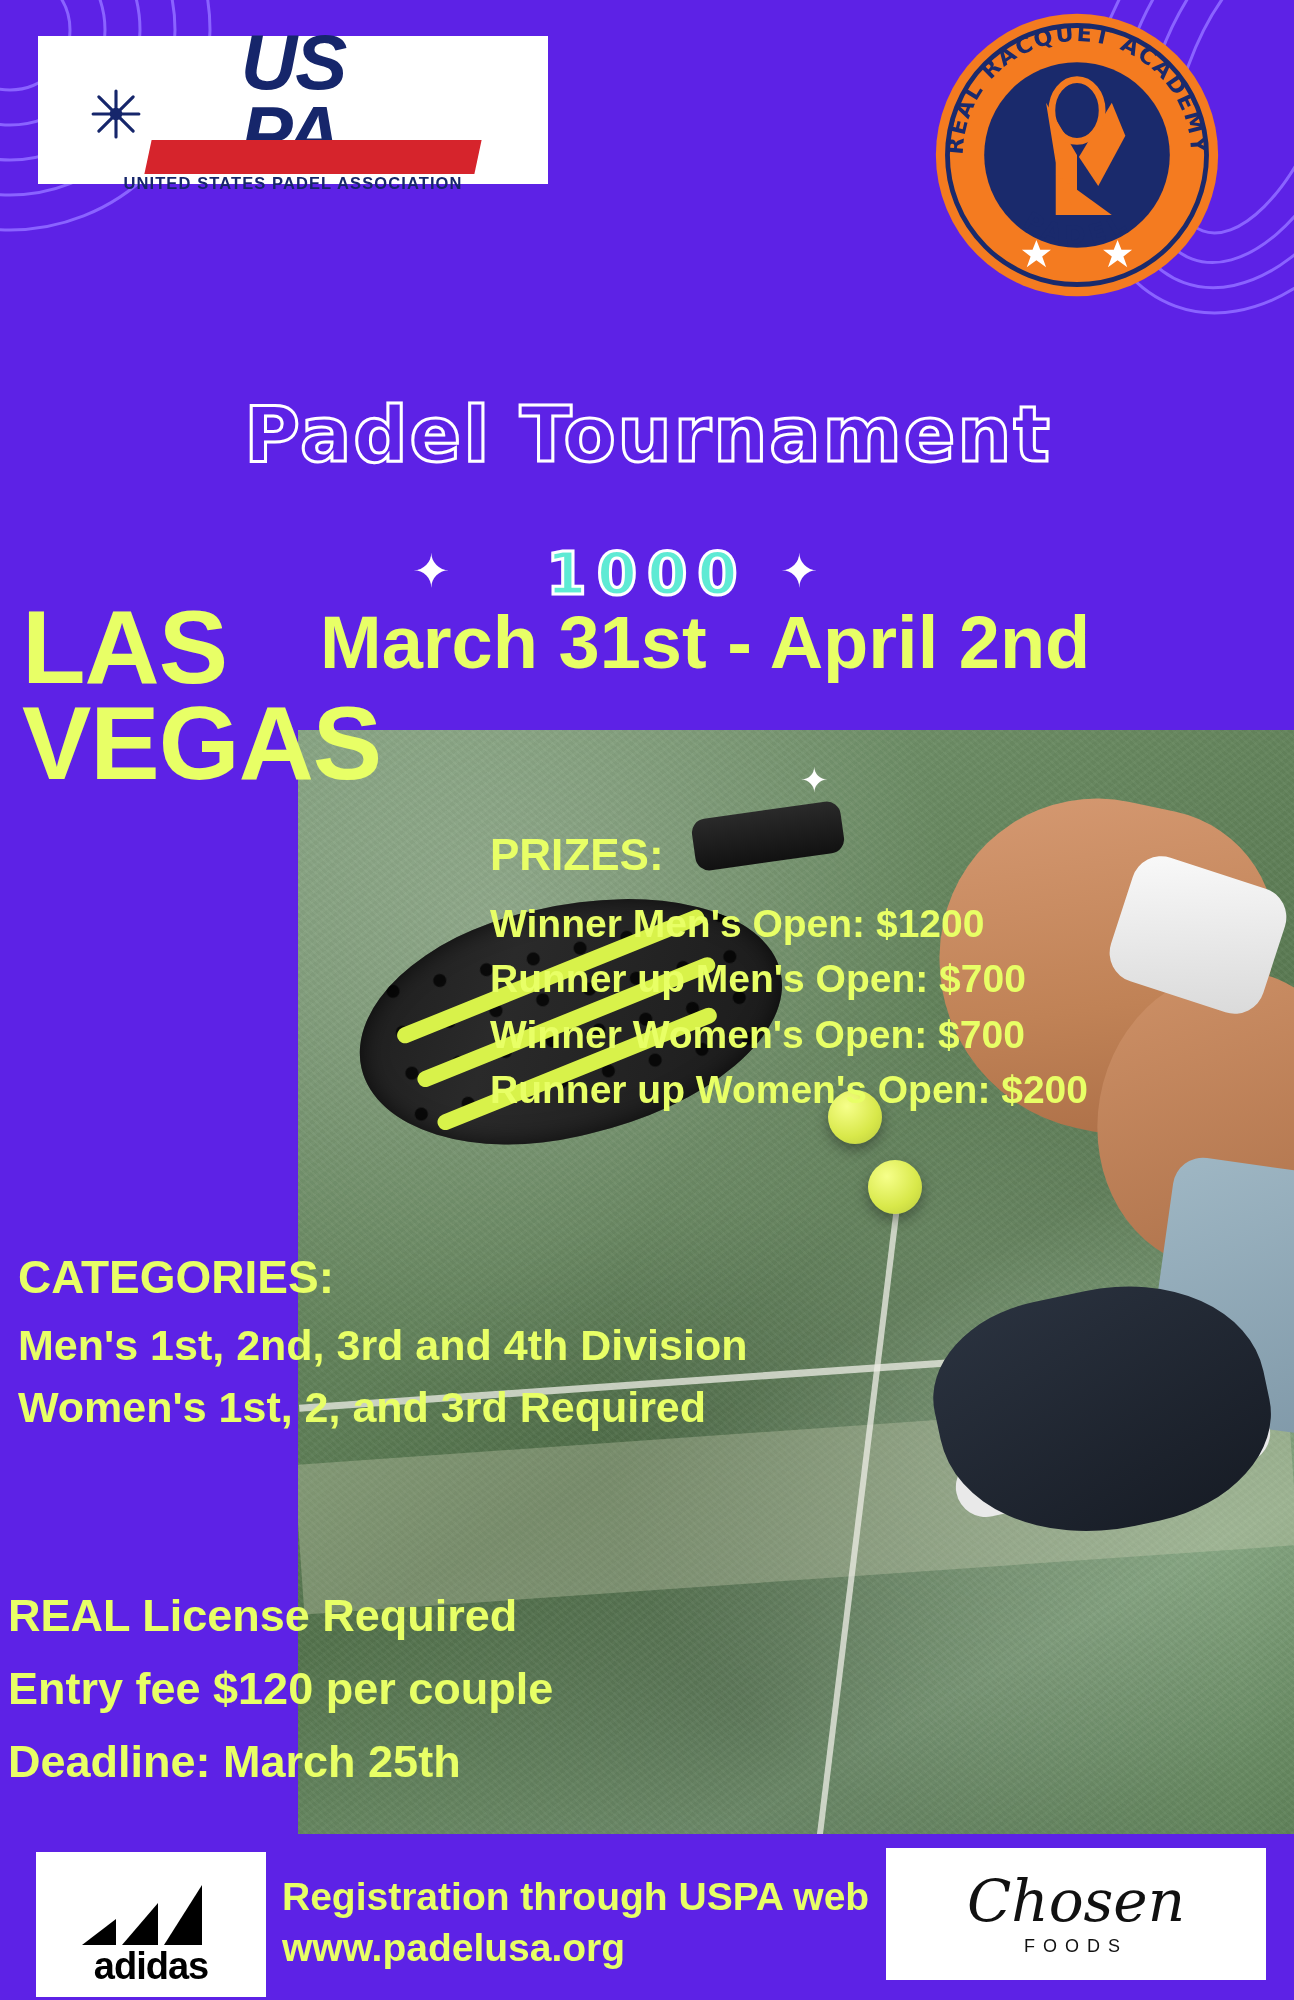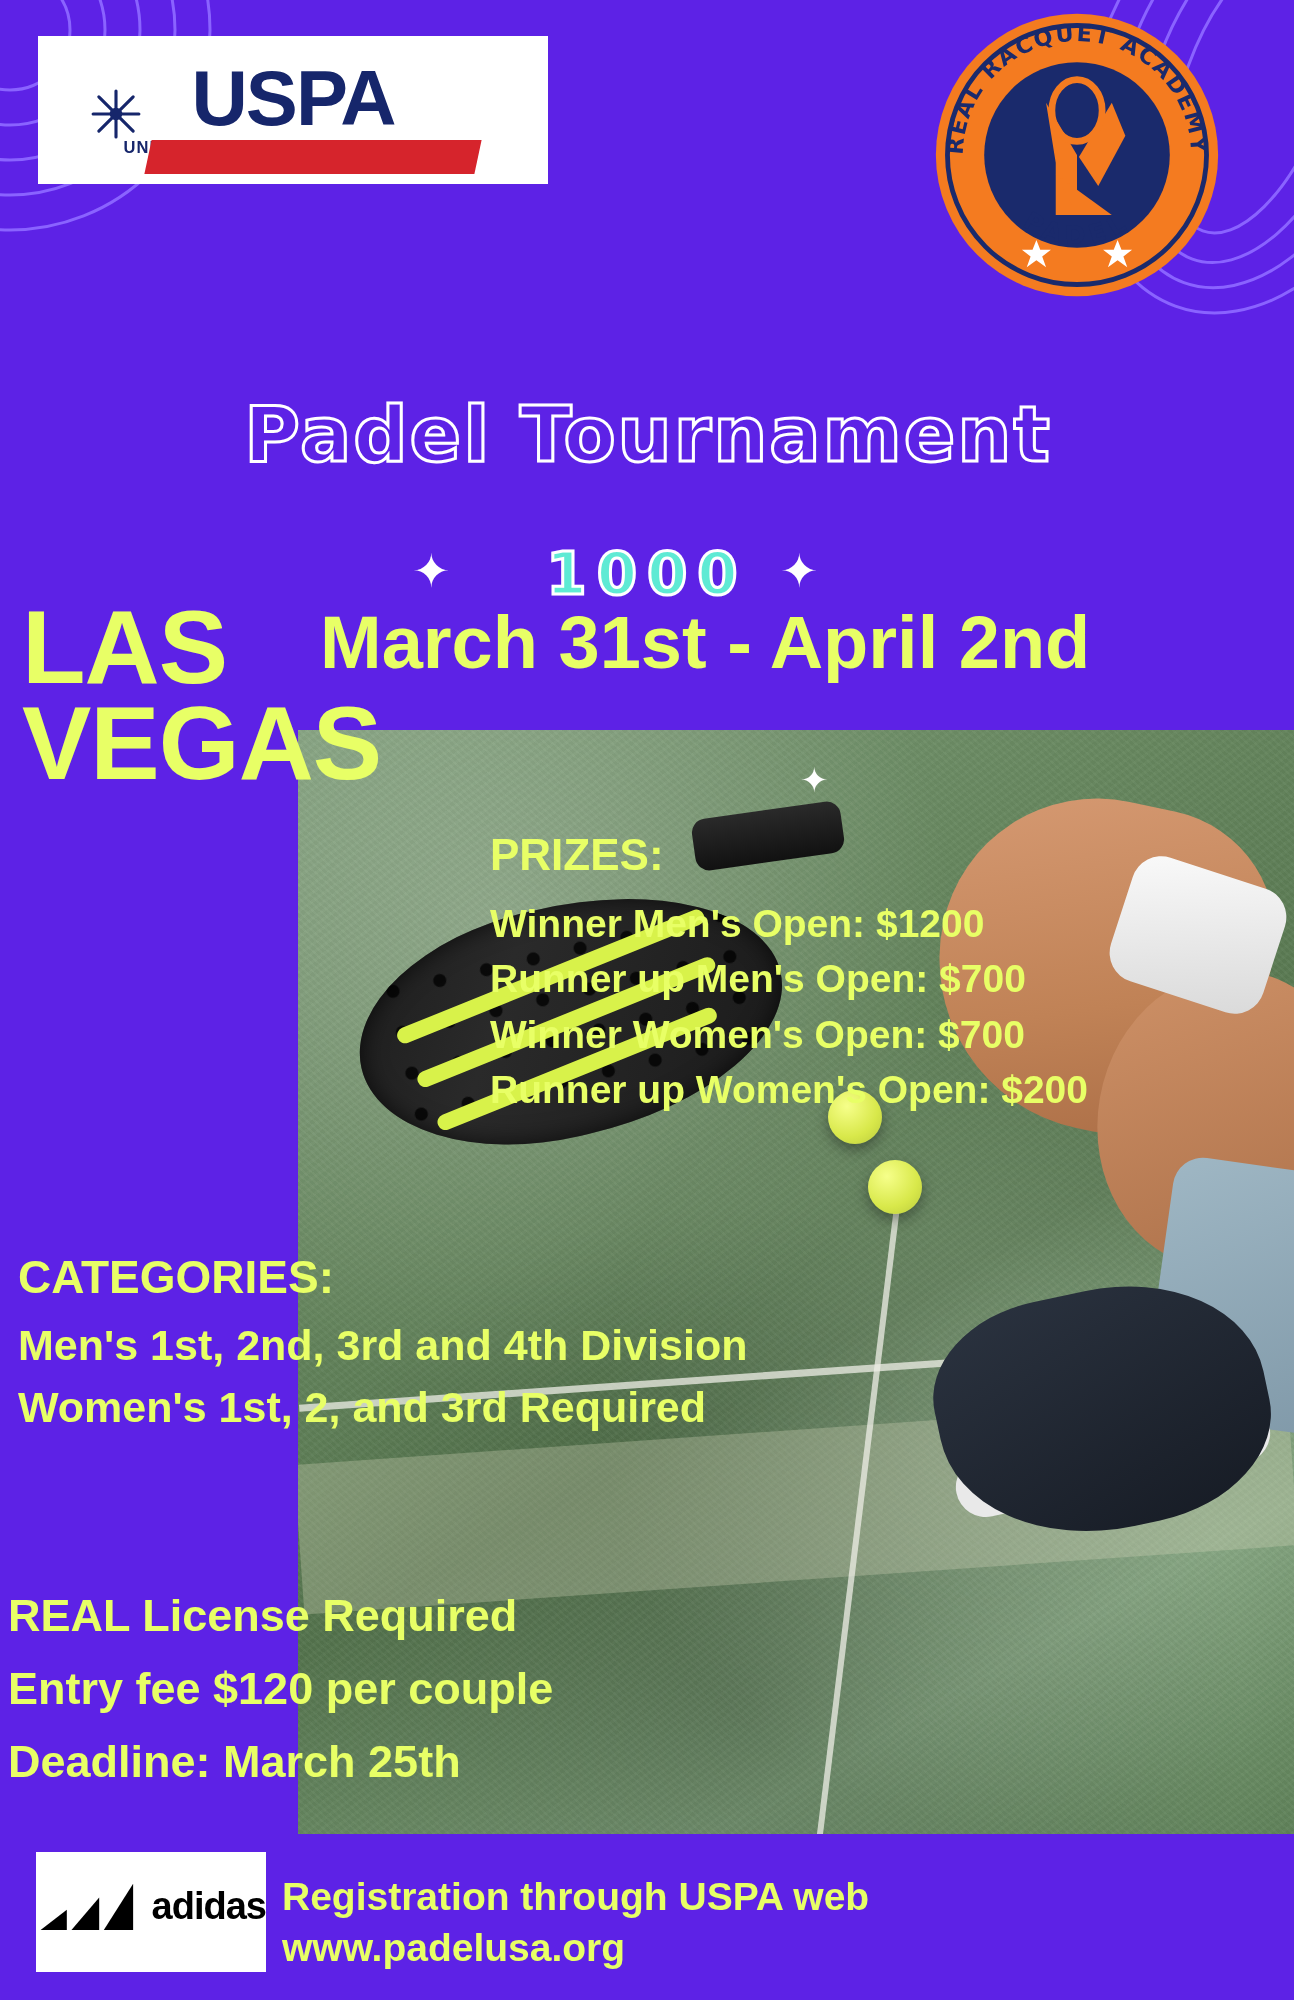--- a/index.html
+++ b/index.html
@@ -49,25 +49,27 @@
     height: 148px;
     background: #ffffff;
     display: flex;
     flex-direction: column;
     align-items: center;
     justify-content: center;
   }
   .uspa-word {
     font-family: "Liberation Sans", sans-serif;
     font-weight: bold;
+    font-style: italic;
     font-size: 78px;
     letter-spacing: -2px;
     line-height: 0.92;
     display: flex;
     align-items: flex-start;
+    flex-direction: column;
   }
   .uspa-us { color: #16266b; }
   .uspa-pa { color: #16266b; }
   .uspa-sub {
     margin-top: 4px;
     font-size: 16.5px;
     letter-spacing: 1.1px;
     color: #16266b;
     font-weight: bold;
   }
@@ -381,23 +383,24 @@
     line-height: 1.62;
     white-space: nowrap;
   }
 
   
   .adidas-box {
     position: absolute;
     left: 36px;
     top: 1852px;
     width: 230px;
-    height: 120px;
+    height: 145px;
     background: #ffffff;
     display: flex;
+    flex-direction: column;
     align-items: center;
     justify-content: flex-end;
     padding-bottom: 12px;
     box-sizing: border-box;
   }
   .adidas-word {
     font-family: "Liberation Sans", sans-serif;
     font-weight: bold;
     font-size: 38px;
     color: #000000;
@@ -582,14 +585,18 @@
       </g>
     </svg>
     <div class="adidas-word">adidas</div>
   </div>
 
   <div class="registration">
     <div>Registration through USPA web</div>
     <div>www.padelusa.org</div>
   </div>
 
+  <div class="chosen-box">
+    <div class="chosen-word">Chosen</div>
+    <div class="chosen-sub">FOODS</div>
+  </div>
 
 </div>
 
 </body></html>

